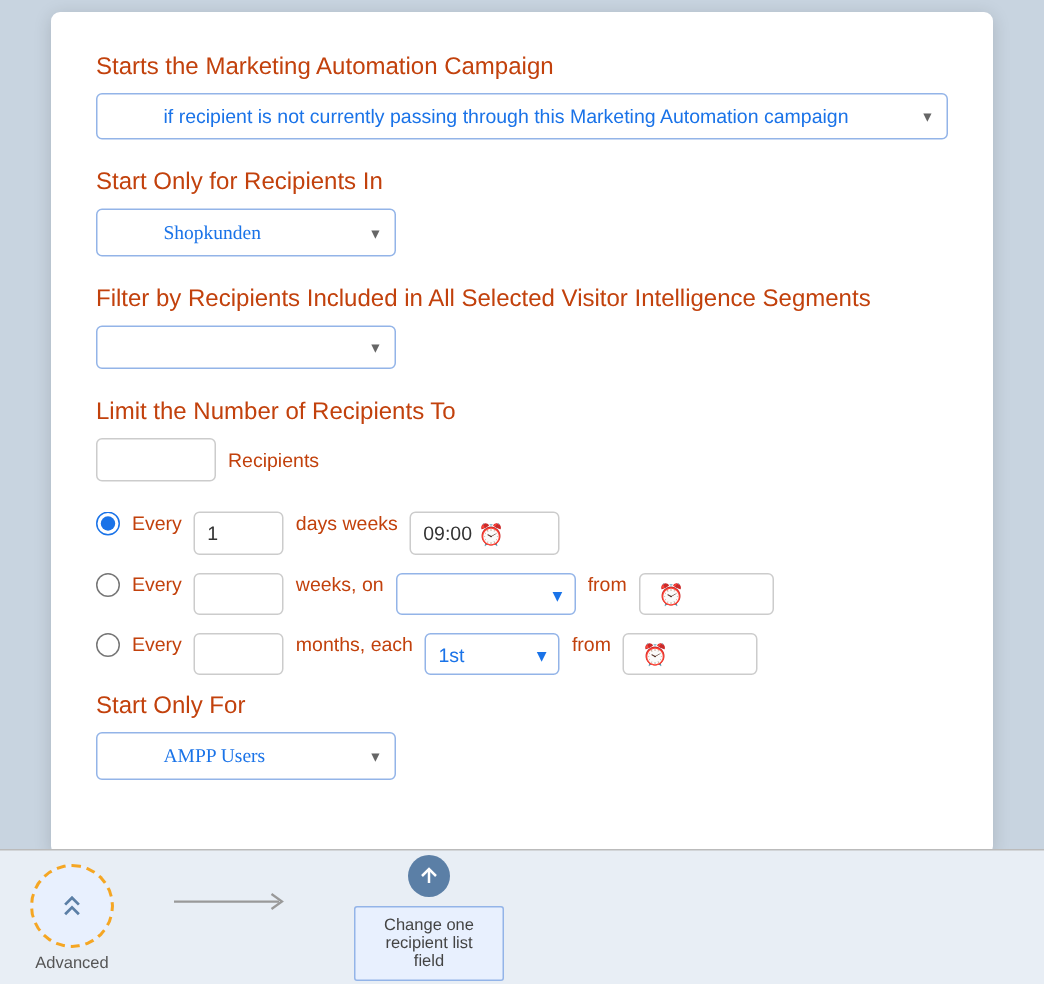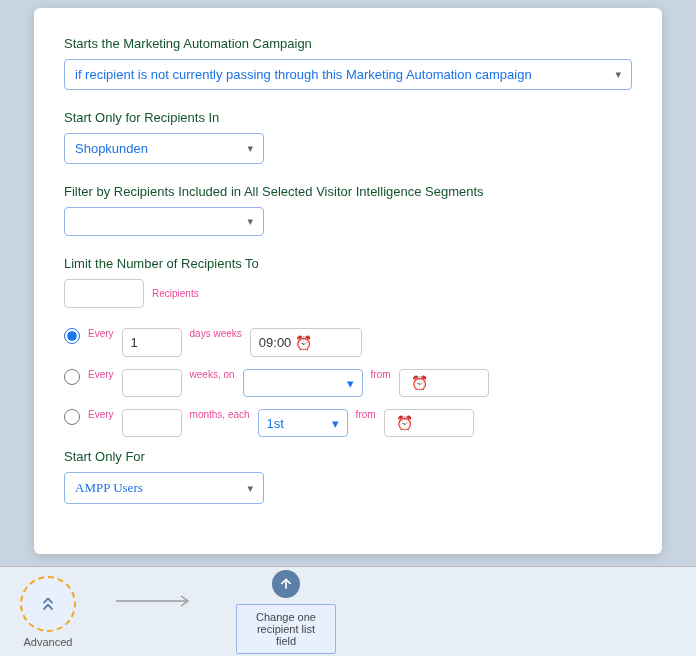--- a/index.html
+++ b/index.html
@@ -98,22 +98,22 @@
       top: 8px;
       left: 34px;
       right: 34px;
       background: #fff;
       border-radius: 6px;
       box-shadow: 0 2px 12px rgba(0,0,0,0.15);
       padding: 28px 30px 30px 30px;
     }
 
     .section-label {
-      font-size: 13px;
-      color: #14532d;
+      font-size: 16px;
+      color: #c2410c;
       margin-bottom: 8px;
       font-weight: normal;
     }
 
     
     .dropdown {
       display: flex;
       align-items: center;
       justify-content: space-between;
       border: 1px solid #93b4e8;
@@ -138,20 +138,21 @@
       color: #666;
       font-size: 11px;
       flex-shrink: 0;
     }
 
     .dropdown-text {
       flex: 1;
       overflow: hidden;
       text-overflow: ellipsis;
       white-space: nowrap;
+      margin-left: 34px;
     }
 
     .section-group {
       margin-bottom: 20px;
     }
 
     
     .recipients-row {
       display: flex;
       align-items: center;
@@ -184,22 +185,22 @@
 
     .radio-input {
       width: 16px;
       height: 16px;
       accent-color: #1a73e8;
       cursor: pointer;
       flex-shrink: 0;
     }
 
     .radio-label {
-      font-size: 10px;
-      color: #ec4899;
+      font-size: 13px;
+      color: #c2410c;
     }
 
     .clock-icon {
       color: #555;
       font-size: 14px;
     }
 
     
     .inline-dropdown {
       display: flex;
@@ -221,21 +222,21 @@
     .time-border {
       border: 1px solid #ccc;
       border-radius: 4px;
       padding: 5px 8px;
       display: flex;
       align-items: center;
       gap: 4px;
       font-size: 13px;
     }
 
-    .time-border.w100 { width: 112px; }
+    .time-border.w100 { width: 100px; }
     .time-border.w90 { width: 90px; }
 
     .weekly-num-input {
       width: 60px;
       border: 1px solid #ccc;
       border-radius: 4px;
       padding: 5px 8px;
       font-size: 13px;
     }
 
@@ -257,21 +258,21 @@
   <div class="section-group">
     <div class="section-label">Starts the Marketing Automation Campaign</div>
     <div class="dropdown full-width">
       <span class="dropdown-text">if recipient is not currently passing through this Marketing Automation campaign</span>
       <span class="dropdown-chevron">▾</span>
     </div>
   </div>
 
   <div class="section-group">
     <div class="section-label">Start Only for Recipients In</div>
-    <div class="dropdown medium" style="width:200px;">
+    <div class="dropdown medium" style="width:200px;font-family:Liberation Serif, serif;">
       <span class="dropdown-text">Shopkunden</span>
       <span class="dropdown-chevron">▾</span>
     </div>
   </div>
 
   <div class="section-group">
     <div class="section-label">Filter by Recipients Included in All Selected Visitor Intelligence Segments</div>
     <div class="dropdown" style="width:200px;">
       <span class="dropdown-text"></span>
       <span class="dropdown-chevron">▾</span>

